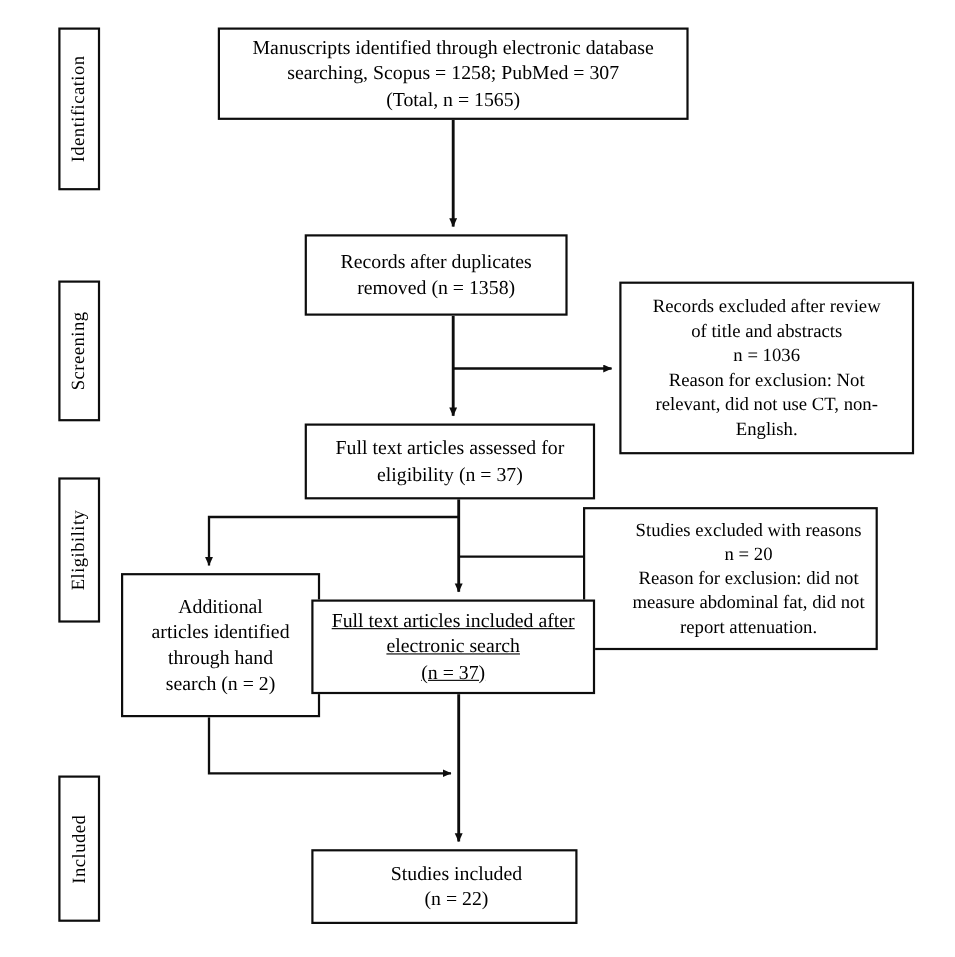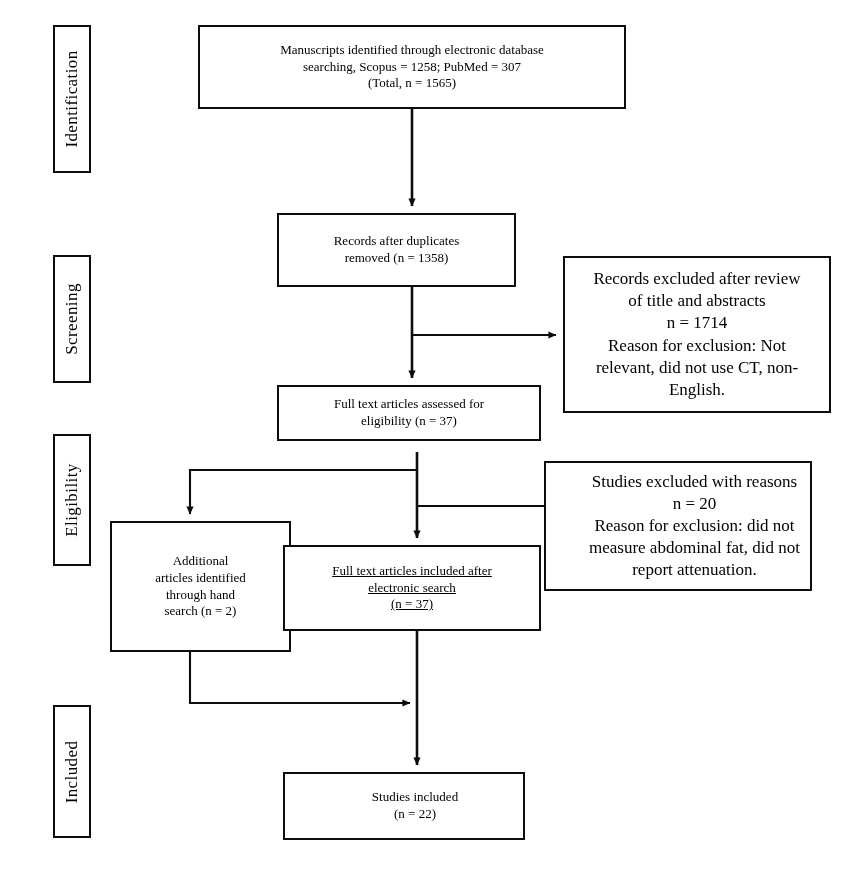--- a/index.html
+++ b/index.html
@@ -30,21 +30,21 @@
   .node {
     position: absolute;
     box-sizing: border-box;
     border: 2px solid #0d0d0d;
     background: #ffffff;
     display: flex;
     align-items: center;
     justify-content: center;
     text-align: center;
     line-height: 1.30;
-    font-size: 13px;
+    font-size: 18px;
     padding: 2px 6px;
     z-index: 2;
   }
   .node .txt {
     display: block;
     white-space: pre-line;
   }
   .stage {
     position: absolute;
     box-sizing: border-box;
@@ -66,22 +66,22 @@
   
   #stage-identification { left: 53px;  top: 25px;  width: 38px;  height: 148px; }
   #stage-screening      { left: 53px;  top: 255px; width: 38px;  height: 128px; }
   #stage-eligibility    { left: 53px;  top: 434px; width: 38px;  height: 132px; }
   #stage-included       { left: 53px;  top: 705px; width: 38px;  height: 133px; }
 
   
   #node-identified      { left: 198px; top: 25px;  width: 428px; height: 84px;  }
   #node-duplicates      { left: 277px; top: 213px; width: 239px; height: 74px;  }
   #node-excluded-screen { left: 563px; top: 256px; width: 268px; height: 157px; font-size: 17px; }
-  #node-fulltext-assess { left: 277px; top: 385px; width: 264px; height: 56px;  }
-  #node-excluded-elig   { left: 544px; top: 461px; width: 268px; height: 130px; font-size: 17px; padding-left: 39px; }
+  #node-fulltext-assess { left: 277px; top: 385px; width: 264px; height: 69px;  }
+  #node-excluded-elig   { left: 530px; top: 461px; width: 268px; height: 130px; font-size: 17px; padding-left: 39px; }
   #node-hand-search     { left: 110px; top: 521px; width: 181px; height: 131px; }
   #node-fulltext-incl   { left: 283px; top: 545px; width: 258px; height: 86px; text-decoration: underline;  }
   #node-studies-incl    { left: 283px; top: 772px; width: 242px; height: 68px; padding-left: 28px;  }
 </style>
 </head>
 <body>
 
 <div id="canvas">
 
   <svg class="connectors" viewBox="0 0 868 870" width="868" height="870" aria-hidden="true">
@@ -134,21 +134,21 @@
   </div>
 
   <div class="node" id="node-duplicates">
     <span class="txt">Records after duplicates
 removed (n = 1358)</span>
   </div>
 
   <div class="node" id="node-excluded-screen">
     <span class="txt">Records excluded after review
 of title and abstracts
-n = 1714
+n = 1036
 Reason for exclusion: Not
 relevant, did not use CT, non-
 English.</span>
   </div>
 
   <div class="node" id="node-fulltext-assess">
     <span class="txt">Full text articles assessed for
 eligibility (n = 37)</span>
   </div>
 

